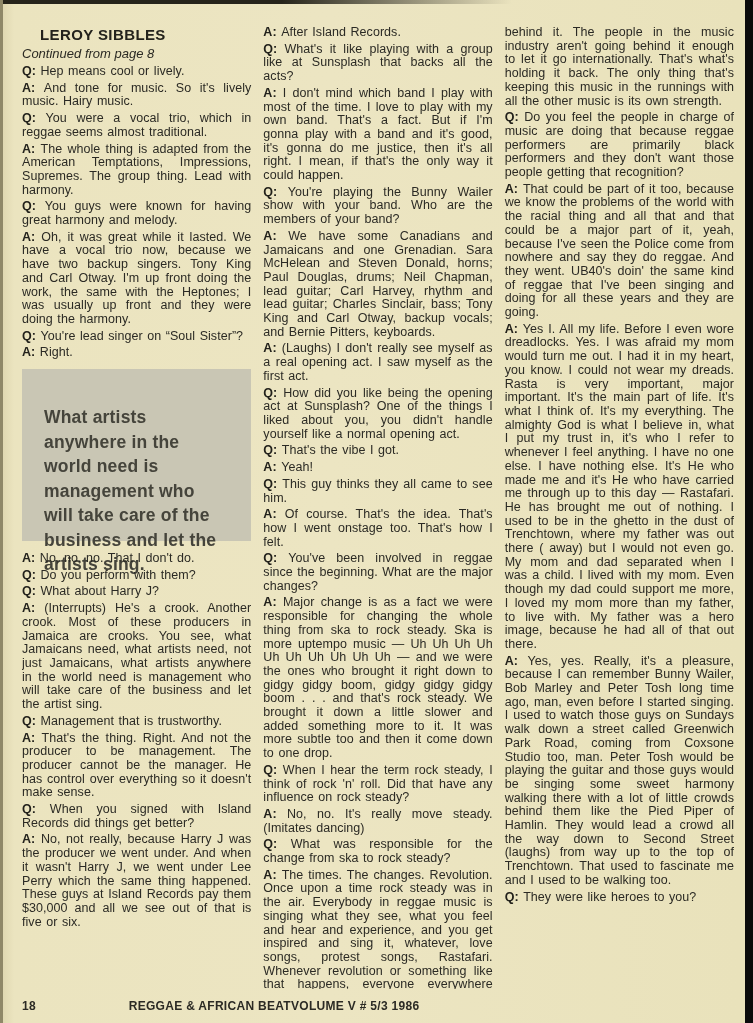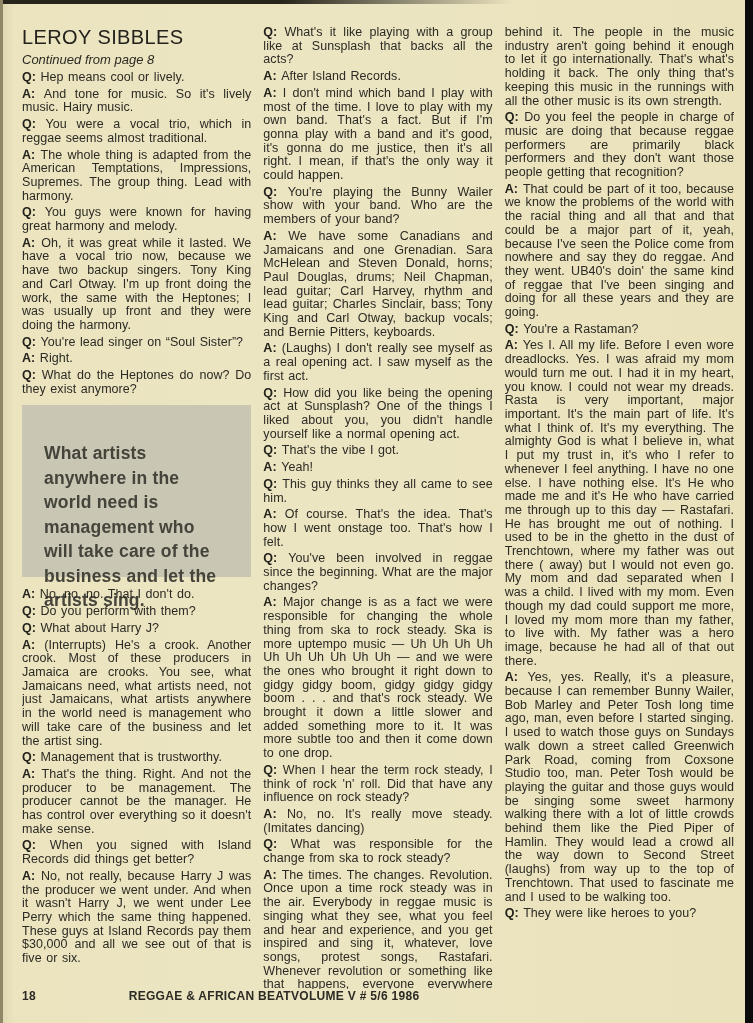--- a/index.html
+++ b/index.html
@@ -27,22 +27,22 @@
     position:absolute; top:0; right:0; width:8px; height:100%;
     background:#0b0b0b;
   }
   .columns {
     position:absolute; top:26px; left:22px; right:19px; bottom:34px;
     display:flex; gap:12px;
     overflow:hidden;
   }
   .col { flex:1 1 0; min-width:0; }
   .article-title {
-    font-size:20px; font-weight:normal; letter-spacing:0.4px;
-    color:#23221c; margin:0 0 3px 0;
+    font-size:15px; font-weight:bold; letter-spacing:0.4px;
+    color:#23221c; margin:0 0 3px 18px;
   }
   .continued {
     font-style:italic; font-size:13px; color:#2b2a23;
     margin:0 0 4px 0; font-weight:500;
   }
   .qa {
     margin:0 0 3px 0;
     text-align:justify;
     font-size:12.5px;
     line-height:13.7px;
@@ -61,21 +61,21 @@
   }
   .pullquote p {
     margin:0;
     font-size:17.5px;
     line-height:24.5px;
     font-weight:bold;
     color:#45443b;
     letter-spacing:0.2px;
   }
   .footer {
-    position:absolute; left:22px; bottom:20px;
+    position:absolute; left:22px; bottom:10px;
     display:flex; align-items:baseline;
     font-weight:bold; font-size:12px; color:#2b2a24;
     letter-spacing:0.3px;
   }
   .footer .pgnum { width:44px; }
   .footer .mag { width:225px;text-align:right; }
 </style>
 </head>
 <body>
 
@@ -88,40 +88,39 @@
       <p class="continued">Continued from page 8</p>
       <div>
           <p class="qa"><b>Q: </b>Hep means cool or lively.</p>
           <p class="qa"><b>A: </b>And tone for music. So it's lively music. Hairy music.</p>
           <p class="qa"><b>Q: </b>You were a vocal trio, which in reggae seems almost traditional.</p>
           <p class="qa"><b>A: </b>The whole thing is adapted from the American Temptations, Impressions, Supremes. The group thing. Lead with harmony.</p>
           <p class="qa"><b>Q: </b>You guys were known for having great harmony and melody.</p>
           <p class="qa"><b>A: </b>Oh, it was great while it lasted. We have a vocal trio now, because we have two backup singers. Tony King and Carl Otway. I'm up front doing the work, the same with the Heptones; I was usually up front and they were doing the harmony.</p>
           <p class="qa"><b>Q: </b>You're lead singer on “Soul Sister”?</p>
           <p class="qa"><b>A: </b>Right.</p>
-          <p class="qa"><b>Q: </b>What do the Heptones do now? Do they exist anymore?</p>
         </div>
       <div class="pullquote">
         <p>What artists anywhere in the world need is management who will take care of the business and let the artists sing.</p>
       </div>
       <div>
           <p class="qa"><b>A: </b>No, no, no. That I don't do.</p>
           <p class="qa"><b>Q: </b>Do you perform with them?</p>
           <p class="qa"><b>Q: </b>What about Harry J?</p>
           <p class="qa"><b>A: </b>(Interrupts) He's a crook. Another crook. Most of these producers in Jamaica are crooks. You see, what Jamaicans need, what artists need, not just Jamaicans, what artists anywhere in the world need is management who will take care of the business and let the artist sing.</p>
           <p class="qa"><b>Q: </b>Management that is trustworthy.</p>
           <p class="qa"><b>A: </b>That's the thing. Right. And not the producer to be management. The producer cannot be the manager. He has control over everything so it doesn't make sense.</p>
           <p class="qa"><b>Q: </b>When you signed with Island Records did things get better?</p>
           <p class="qa"><b>A: </b>No, not really, because Harry J was the producer we went under. And when it wasn't Harry J, we went under Lee Perry which the same thing happened. These guys at Island Records pay them $30,000 and all we see out of that is five or six.</p>
         </div>
     </div>
 
     <div class="col">
+        <p class="qa"><b>A: </b>After Island Records.</p>
         <p class="qa"><b>Q: </b>What's it like playing with a group like at Sunsplash that backs all the acts?</p>
-        <p class="qa"><b>A: </b>After Island Records.</p>
         <p class="qa"><b>A: </b>I don't mind which band I play with most of the time. I love to play with my own band. That's a fact. But if I'm gonna play with a band and it's good, it's gonna do me justice, then it's all right. I mean, if that's the only way it could happen.</p>
         <p class="qa"><b>Q: </b>You're playing the Bunny Wailer show with your band. Who are the members of your band?</p>
         <p class="qa"><b>A: </b>We have some Canadians and Jamaicans and one Grenadian. Sara McHelean and Steven Donald, horns; Paul Douglas, drums; Neil Chapman, lead guitar; Carl Harvey, rhythm and lead guitar; Charles Sinclair, bass; Tony King and Carl Otway, backup vocals; and Bernie Pitters, keyboards.</p>
         <p class="qa"><b>A: </b>(Laughs) I don't really see myself as a real opening act. I saw myself as the first act.</p>
         <p class="qa"><b>Q: </b>How did you like being the opening act at Sunsplash? One of the things I liked about you, you didn't handle yourself like a normal opening act.</p>
         <p class="qa"><b>Q: </b>That's the vibe I got.</p>
         <p class="qa"><b>A: </b>Yeah!</p>
         <p class="qa"><b>Q: </b>This guy thinks they all came to see him.</p>
         <p class="qa"><b>A: </b>Of course. That's the idea. That's how I went onstage too. That's how I felt.</p>
         <p class="qa"><b>Q: </b>You've been involved in reggae since the beginning. What are the major changes?</p>
@@ -129,31 +128,30 @@
         <p class="qa"><b>Q: </b>When I hear the term rock steady, I think of rock 'n' roll. Did that have any influence on rock steady?</p>
         <p class="qa"><b>A: </b>No, no. It's really move steady. (Imitates dancing)</p>
         <p class="qa"><b>Q: </b>What was responsible for the change from ska to rock steady?</p>
         <p class="qa"><b>A: </b>The times. The changes. Revolution. Once upon a time rock steady was in the air. Everybody in reggae music is singing what they see, what you feel and hear and experience, and you get inspired and sing it, whatever, love songs, protest songs, Rastafari. Whenever revolution or something like that happens, everyone everywhere feels it, no matter where they are. I don't believe things are isolated. When they happen here they happen everywhere.</p>
       </div>
 
     <div class="col">
         <p class="qa">behind it. The people in the music industry aren't going behind it enough to let it go internationally. That's what's holding it back. The only thing that's keeping this music in the runnings with all the other music is its own strength.</p>
         <p class="qa"><b>Q: </b>Do you feel the people in charge of music are doing that because reggae performers are primarily black performers and they don't want those people getting that recognition?</p>
         <p class="qa"><b>A: </b>That could be part of it too, because we know the problems of the world with the racial thing and all that and that could be a major part of it, yeah, because I've seen the Police come from nowhere and say they do reggae. And they went. UB40's doin' the same kind of reggae that I've been singing and doing for all these years and they are going.</p>
-        <p class="qa"><b>Q: </b>You're a Rastaman?</p>
         <p class="qa"><b>A: </b>Yes I. All my life. Before I even wore dreadlocks. Yes. I was afraid my mom would turn me out. I had it in my heart, you know. I could not wear my dreads. Rasta is very important, major important. It's the main part of life. It's what I think of. It's my everything. The almighty God is what I believe in, what I put my trust in, it's who I refer to whenever I feel anything. I have no one else. I have nothing else. It's He who made me and it's He who have carried me through up to this day — Rastafari. He has brought me out of nothing. I used to be in the ghetto in the dust of Trenchtown, where my father was out there ( away) but I would not even go. My mom and dad separated when I was a child. I lived with my mom. Even though my dad could support me more, I loved my mom more than my father, to live with. My father was a hero image, because he had all of that out there.</p>
         <p class="qa"><b>A: </b>Yes, yes. Really, it's a pleasure, because I can remember Bunny Wailer, Bob Marley and Peter Tosh long time ago, man, even before I started singing. I used to watch those guys on Sundays walk down a street called Greenwich Park Road, coming from Coxsone Studio too, man. Peter Tosh would be playing the guitar and those guys would be singing some sweet harmony walking there with a lot of little crowds behind them like the Pied Piper of Hamlin. They would lead a crowd all the way down to Second Street (laughs) from way up to the top of Trenchtown. That used to fascinate me and I used to be walking too.</p>
         <p class="qa"><b>Q: </b>They were like heroes to you?</p>
       </div>
 
   </div>
 
   <div class="footer">
     <span class="pgnum">18</span>
     <span class="mag">REGGAE &amp; AFRICAN BEAT</span>
-    <span class="vol">VOLUME V # 5/6 1986</span>
+    <span class="vol">VOLUME V # 5/3 1986</span>
   </div>
 
   <div class="edge-top"></div>
   <div class="edge-left"></div>
   <div class="edge-right"></div>
 
 </div>
 
 </body></html>

